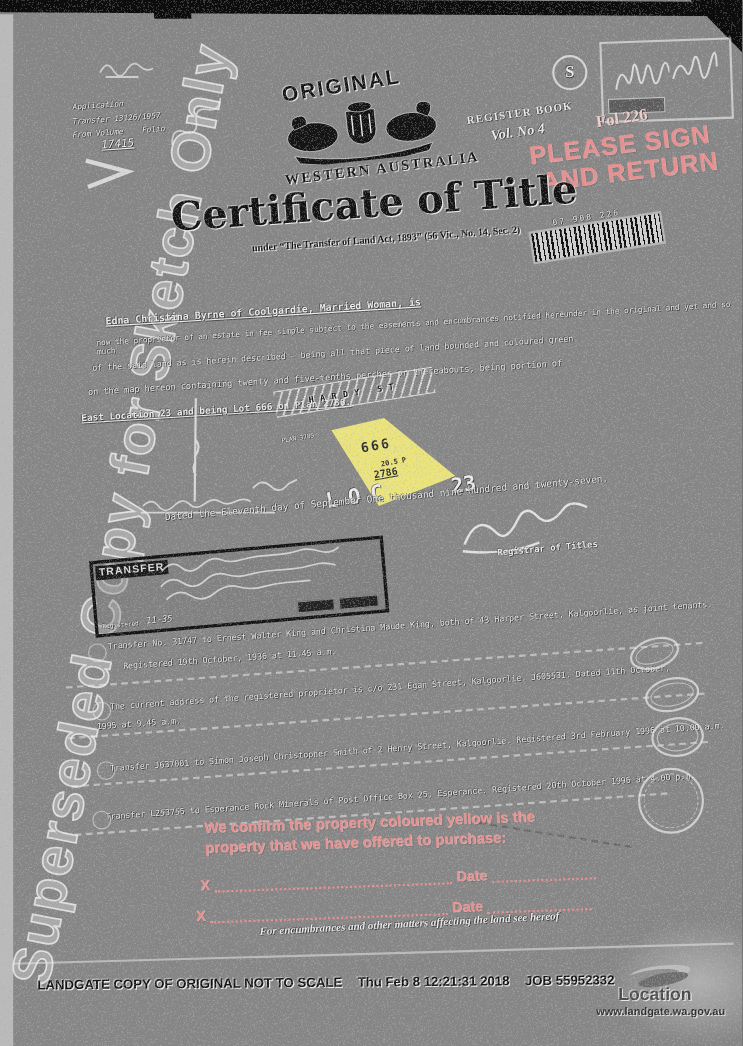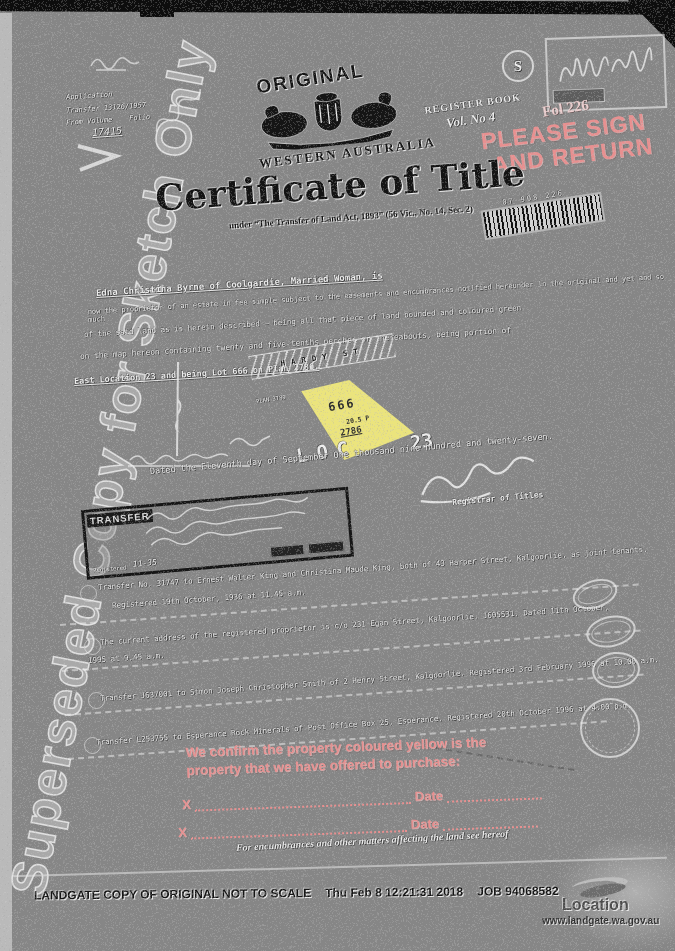--- a/index.html
+++ b/index.html
@@ -199,21 +199,21 @@
     <span class="leader" style="width:95px;"></span>
   </div>
 
   <div class="abs lt serif" style="left:236px;top:842px;font-size:10px;font-style:italic;font-weight:bold;transform:rotate(-3deg);transform-origin:left center;">For encumbrances and other matters affecting the land see hereof</div>
 
   <div class="abs" style="left:12px;top:866px;width:655px;height:2px;background:rgba(232,232,232,.55);transform:rotate(-1.6deg);"></div>
 
   <div class="abs dk" style="left:34px;top:886px;width:560px;display:flex;gap:14px;font-size:12px;font-weight:bold;white-space:nowrap;transform:rotate(-.5deg);">
     <span>LANDGATE COPY OF ORIGINAL NOT TO SCALE</span>
     <span>Thu Feb 8 12:21:31 2018</span>
-    <span>JOB 94068582</span>
+    <span>JOB 55952332</span>
   </div>
 
   <div class="abs" style="left:558px;top:872px;width:120px;height:60px;">
     <span class="abs" style="left:14px;top:6px;width:56px;height:13px;background:#bdbdbd;border-radius:50%;transform:rotate(-7deg);"></span>
     <span class="abs" style="left:8px;top:10px;width:52px;height:12px;background:#8f8f8f;border-radius:50%;transform:rotate(-9deg);"></span>
     <span class="abs" style="left:22px;top:13px;width:46px;height:11px;background:#6d6d6d;border-radius:50%;transform:rotate(-11deg);"></span>
     <div class="abs" style="left:4px;top:24px;font-size:16px;font-weight:bold;color:#4c4c4c;text-shadow:1px 1px 0 rgba(240,240,240,.9),-1px -1px 0 rgba(240,240,240,.6);">Location</div>
     <div class="abs" style="left:-16px;top:43px;font-size:10px;font-weight:bold;color:#303030;text-shadow:1px 1px 0 rgba(240,240,240,.85);">www.landgate.wa.gov.au</div>
   </div>
 

